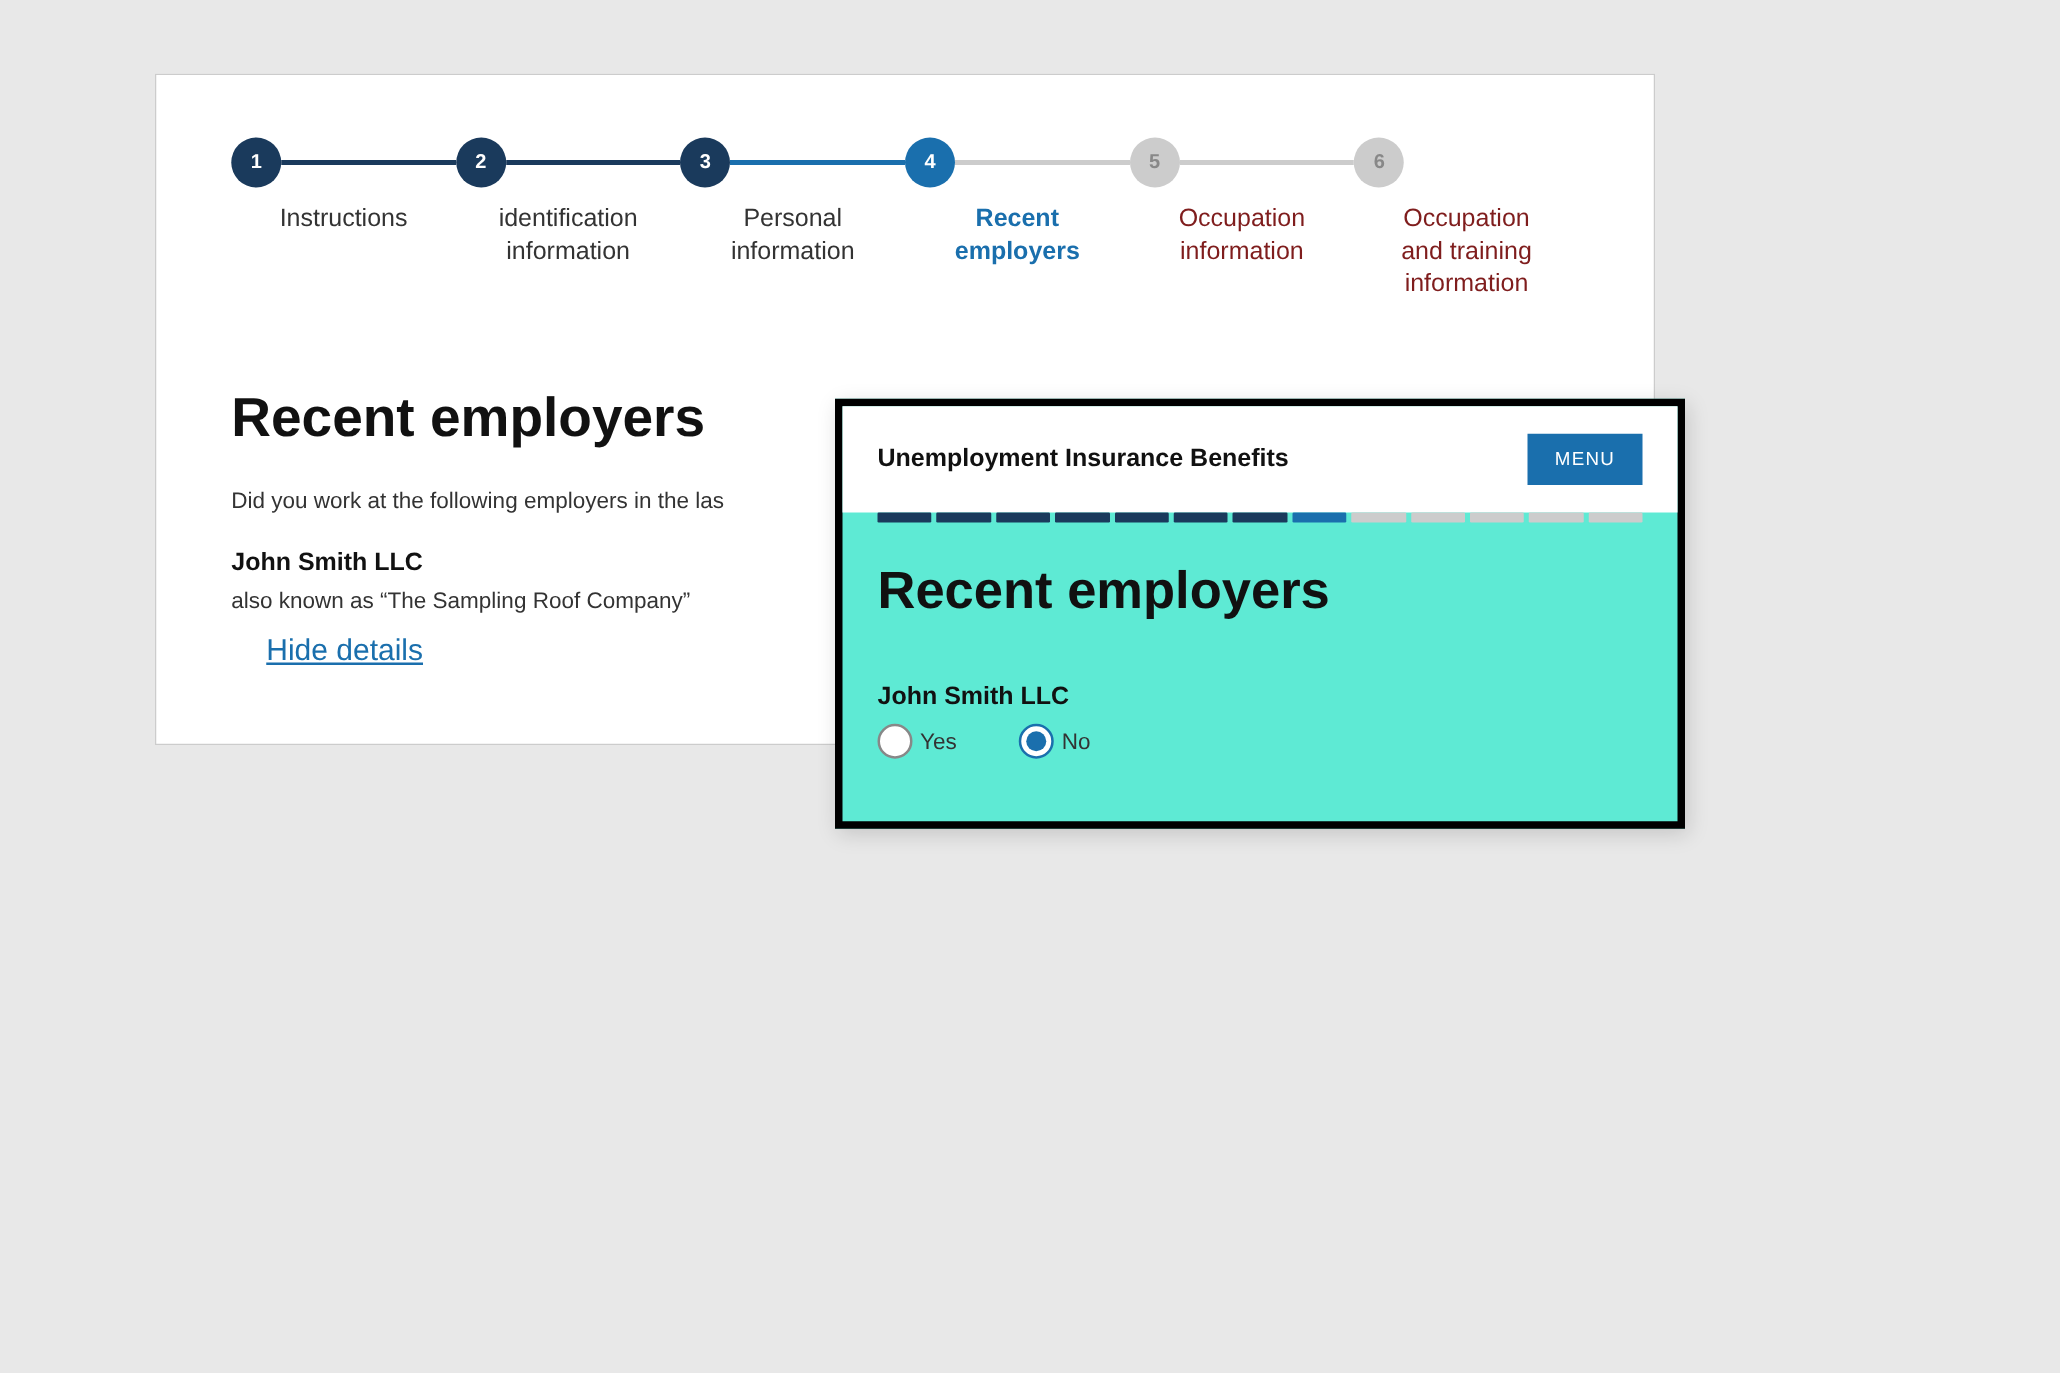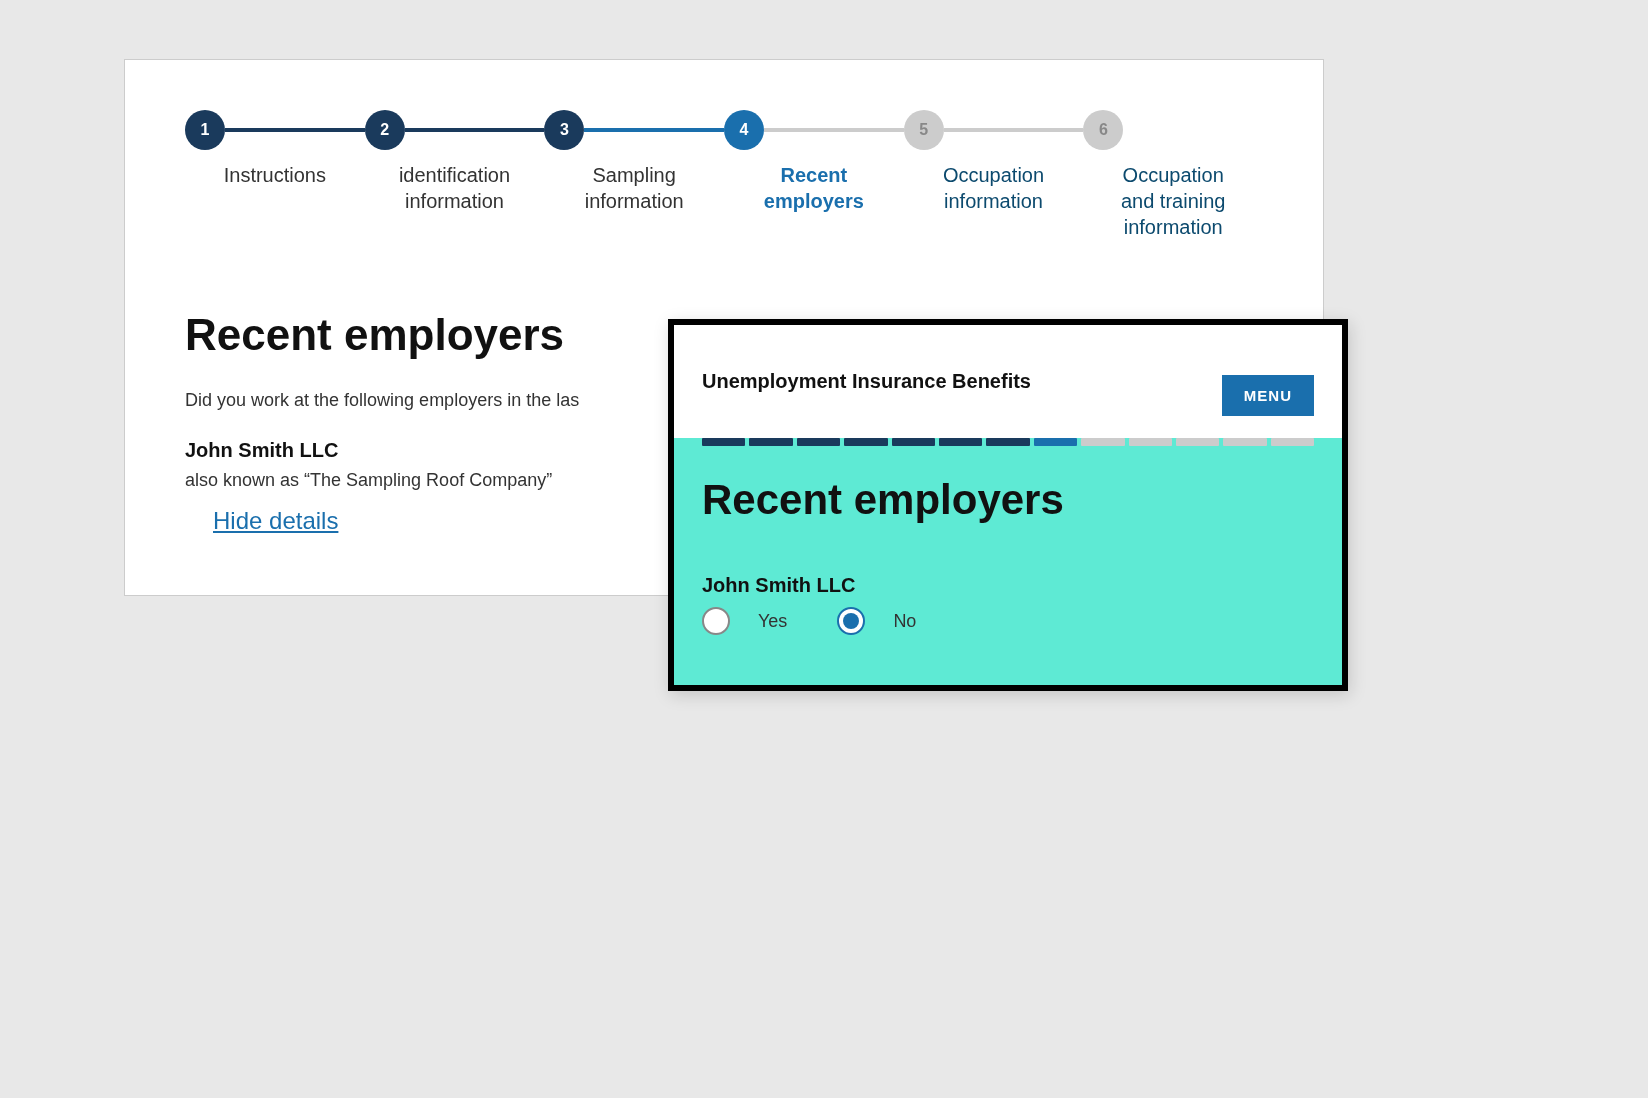--- a/index.html
+++ b/index.html
@@ -108,21 +108,21 @@
       line-height: 1.3;
       max-width: 130px;
     }
 
     .step-label.active {
       color: #1a6fad;
       font-weight: bold;
     }
 
     .step-label.inactive {
-      color: #0c4a6e;
+      color: #7f1d1d;
     }
 
     
     .main-content {
       padding-top: 10px;
     }
 
     .page-title {
       font-size: 44px;
       font-weight: 800;
@@ -180,26 +180,25 @@
     .overlay-header-title {
       font-size: 20px;
       font-weight: 700;
       color: #111111;
     }
 
     .menu-button {
       background: #1a6fad;
       color: #ffffff;
       font-size: 15px;
-      font-weight: 700;
+      font-weight: 400;
       letter-spacing: 1px;
       border: none;
       padding: 12px 22px;
       cursor: pointer;
-      margin-top: 28px;
     }
 
     
     .progress-bar-container {
       display: flex;
       gap: 4px;
       padding: 0 28px 20px 28px;
     }
 
     .progress-segment {
@@ -251,21 +250,21 @@
     .radio-group {
       display: flex;
       align-items: center;
       gap: 50px;
       margin-top: 10px;
     }
 
     .radio-option {
       display: flex;
       align-items: center;
-      gap: 28px;
+      gap: 6px;
       font-size: 18px;
       color: #333333;
       cursor: pointer;
     }
 
     .radio-circle {
       width: 28px;
       height: 28px;
       border-radius: 50%;
       border: 2px solid #888888;
@@ -318,21 +317,21 @@
         <div class="step-label">identification information</div>
       </div>
 
       <div class="step-item">
         <div class="step-top">
           <div class="step-circle completed">
             <span>3</span>
           </div>
           <div class="step-line active"></div>
         </div>
-        <div class="step-label">Sampling information</div>
+        <div class="step-label">Personal information</div>
       </div>
 
       <div class="step-item">
         <div class="step-top">
           <div class="step-circle active">
             <span>4</span>
           </div>
           <div class="step-line inactive"></div>
         </div>
         <div class="step-label active">Recent employers</div>

